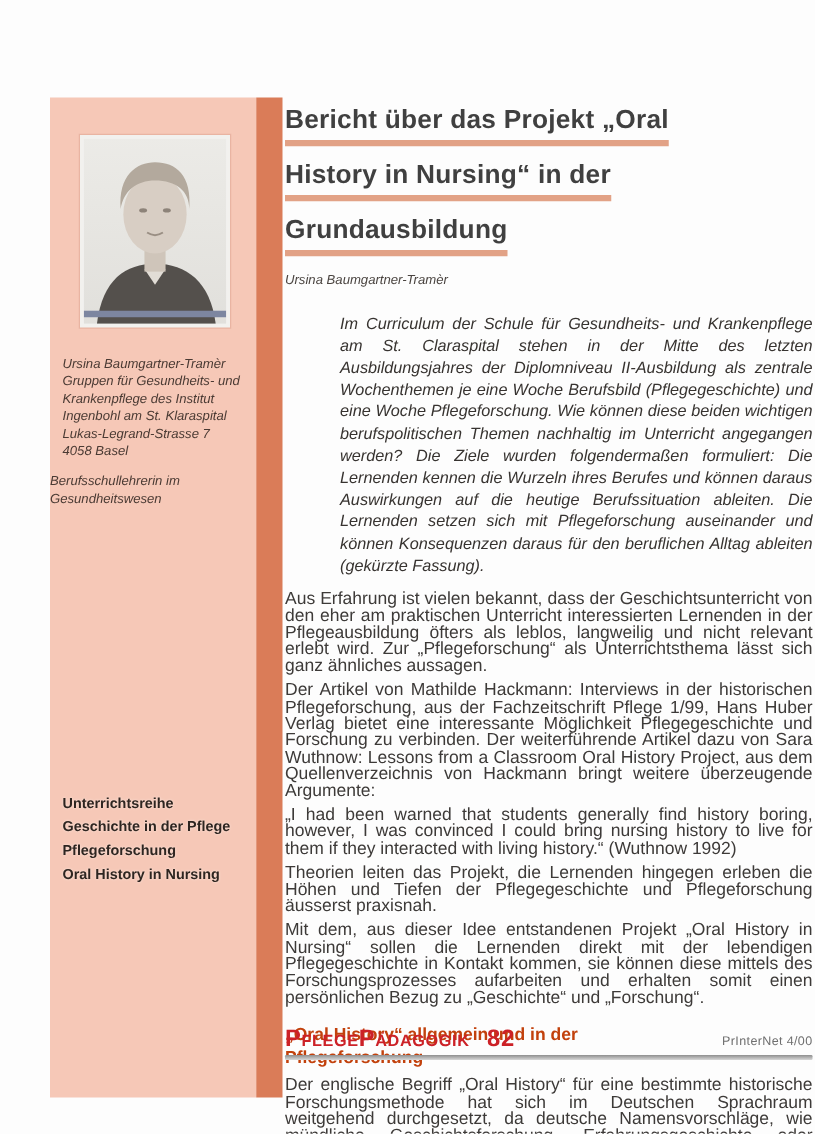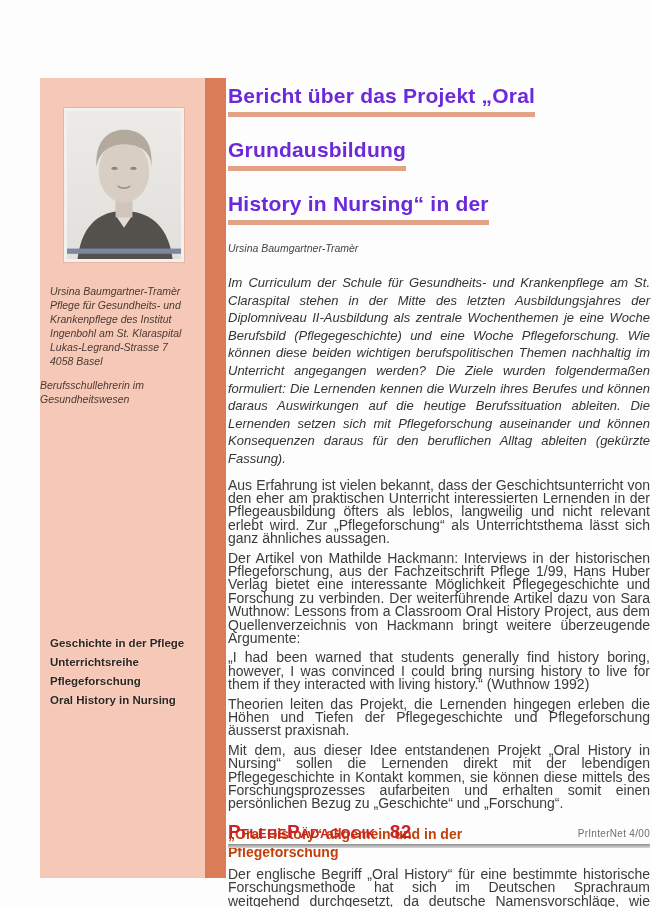--- a/index.html
+++ b/index.html
@@ -46,37 +46,38 @@
     font-size:11.5px;line-height:19px;font-weight:bold;
     color:#2e2520;
   }
   .keywords .kw{display:block;text-shadow:0 0 2px #fbe9e2;}
   
   .main{
     position:absolute;left:228px;top:80px;width:422px;
   }
   .title .t-line{
     display:table;
-    font-size:21px;font-weight:bold;color:#6d28d9;
+    font-size:21px;font-weight:bold;color:#404040;
     line-height:31px;
     border-bottom:5px solid #e2a286;
     padding-bottom:1px;
-    margin-bottom:17px;
+    margin-bottom:7px;
     letter-spacing:0.2px;
   }
   .byline{
     margin-top:13px;
     font-style:italic;font-size:10.5px;color:#4a4440;
   }
   .lead{
     margin-top:20px;
     font-style:italic;
     font-size:13px;line-height:17.6px;
     color:#373330;
     text-align:justify;
+    margin-left:44px;
   }
   .body-text p{
     margin:0 0 6px 0;
     font-size:14px;line-height:13.4px;
     text-align:justify;
     color:#3d3a38;
   }
   .body-text{margin-top:11px;}
   .section-heading{
     margin:14px 0 7px 0;
@@ -141,47 +142,47 @@
       <ellipse cx="45" cy="55" rx="3" ry="1.6" fill="#8d8379"></ellipse>
       <ellipse cx="63" cy="55" rx="3" ry="1.6" fill="#8d8379"></ellipse>
       <path d="M48,72 Q54,76 60,72" stroke="#9a8f84" stroke-width="1.5" fill="none"></path>
 
       <rect x="0" y="132" width="108" height="5" fill="#7d86a0"></rect>
     </svg>
   </div>
 
   <div class="author-block">
     <span class="line">Ursina Baumgartner-Tramèr</span>
-    <span class="line">Pflege für Gesundheits- und</span>
+    <span class="line">Gruppen für Gesundheits- und</span>
     <span class="line">Krankenpflege des Institut</span>
     <span class="line">Ingenbohl am St. Klaraspital</span>
     <span class="line">Lukas-Legrand-Strasse 7</span>
     <span class="line">4058 Basel</span>
   </div>
 
   <div class="role-block">
     <span class="line">Berufsschullehrerin im</span>
     <span class="line">Gesundheitswesen</span>
   </div>
 
   <div class="keywords">
+    <span class="kw">Unterrichtsreihe</span>
     <span class="kw">Geschichte in der Pflege</span>
-    <span class="kw">Unterrichtsreihe</span>
     <span class="kw">Pflegeforschung</span>
     <span class="kw">Oral History in Nursing</span>
   </div>
 </div>
 <div class="sidebar-strip"></div>
 
 <div class="main">
 
   <div class="title">
     <span class="t-line">Bericht über das Projekt „Oral</span>
+    <span class="t-line">History in Nursing“ in der</span>
     <span class="t-line">Grundausbildung</span>
-    <span class="t-line">History in Nursing“ in der</span>
   </div>
 
   <div class="byline">Ursina Baumgartner-Tramèr</div>
 
   <div class="lead">Im Curriculum der Schule für Gesundheits- und Krankenpflege am St. Claraspital stehen in der Mitte des letzten Ausbildungsjahres der Diplomniveau II-Ausbildung als zentrale Wochenthemen je eine Woche Berufsbild (Pflegegeschichte) und eine Woche Pflegeforschung. Wie können diese beiden wichtigen berufspolitischen Themen nachhaltig im Unterricht angegangen werden? Die Ziele wurden folgendermaßen formuliert: Die Lernenden kennen die Wurzeln ihres Berufes und können daraus Auswirkungen auf die heutige Berufssituation ableiten. Die Lernenden setzen sich mit Pflegeforschung auseinander und können Konsequenzen daraus für den beruflichen Alltag ableiten (gekürzte Fassung).</div>
 
   <div class="body-text">
     <p>Aus Erfahrung ist vielen bekannt, dass der Geschichtsunterricht von den eher am praktischen Unterricht interessierten Lernenden in der Pflegeausbildung öfters als leblos, langweilig und nicht relevant erlebt wird. Zur „Pflegeforschung“ als Unterrichtsthema lässt sich ganz ähnliches aussagen.</p>
     <p>Der Artikel von Mathilde Hackmann: Interviews in der historischen Pflegeforschung, aus der Fachzeitschrift Pflege 1/99, Hans Huber Verlag bietet eine interessante Möglichkeit Pflegegeschichte und Forschung zu verbinden. Der weiterführende Artikel dazu von Sara Wuthnow: Lessons from a Classroom Oral History Project, aus dem Quellenverzeichnis von Hackmann bringt weitere überzeugende Argumente:</p>
     <p>„I had been warned that students generally find history boring, however, I was convinced I could bring nursing history to live for them if they interacted with living history.“ (Wuthnow 1992)</p>

